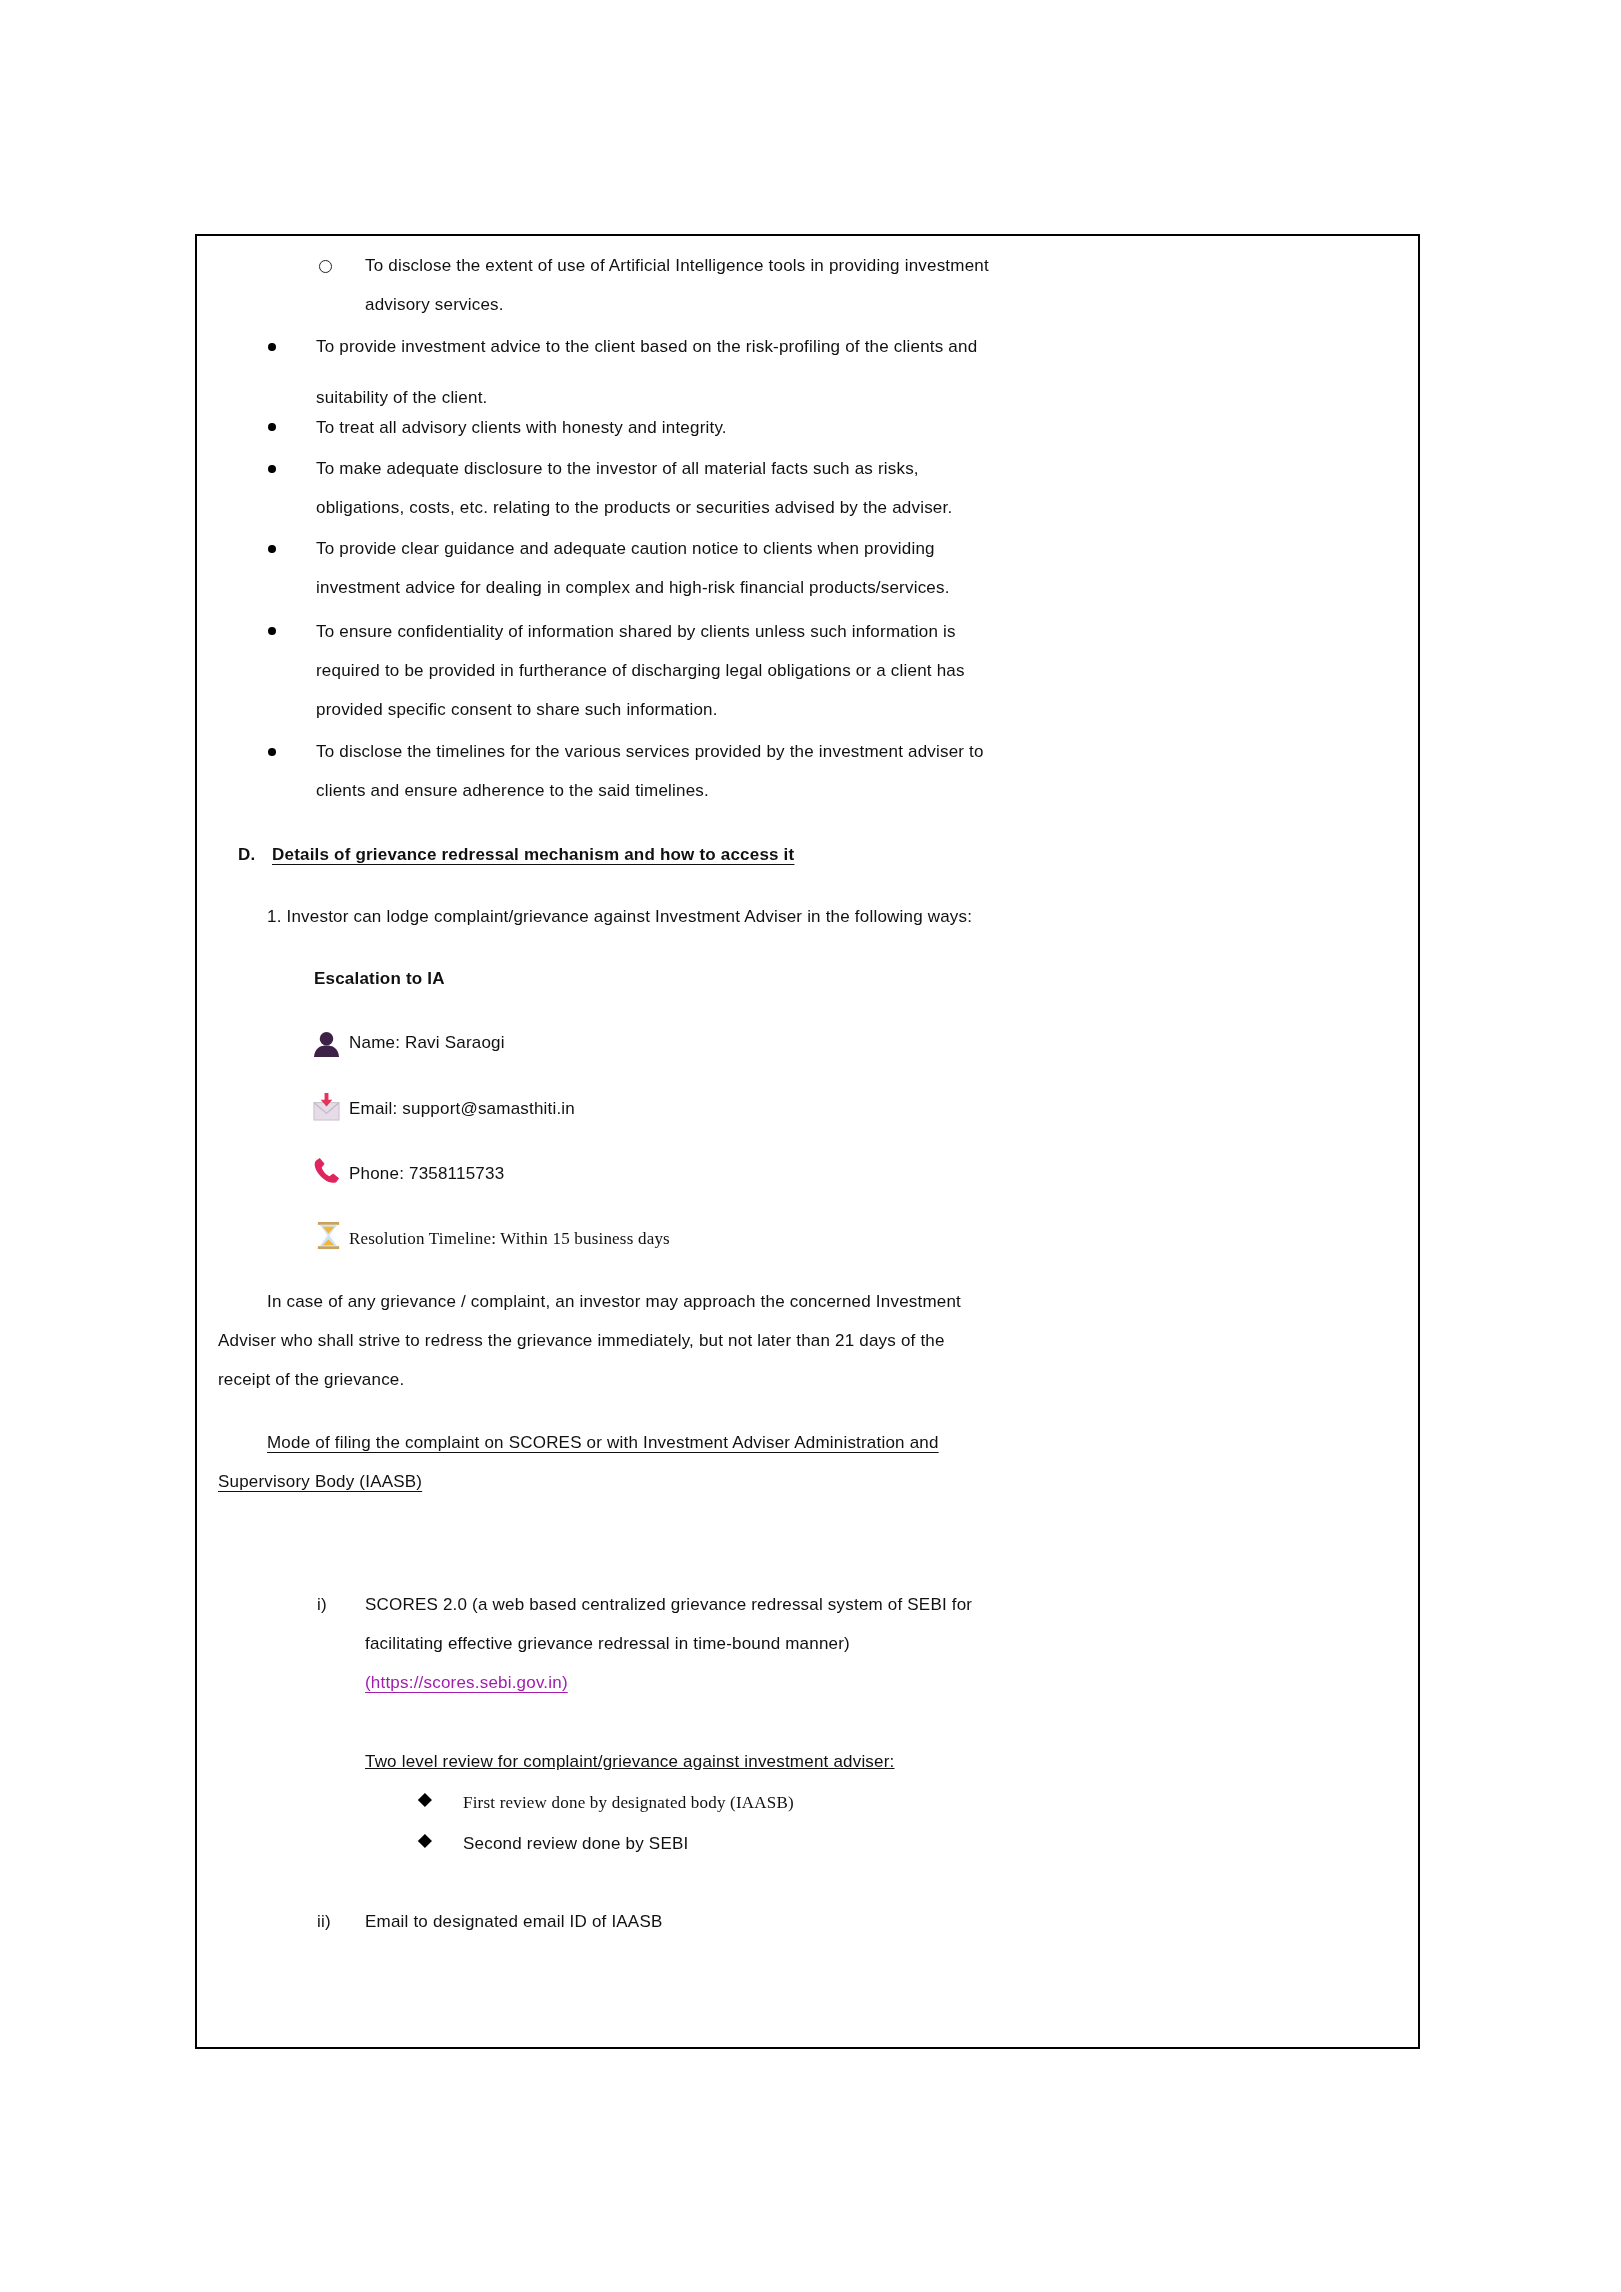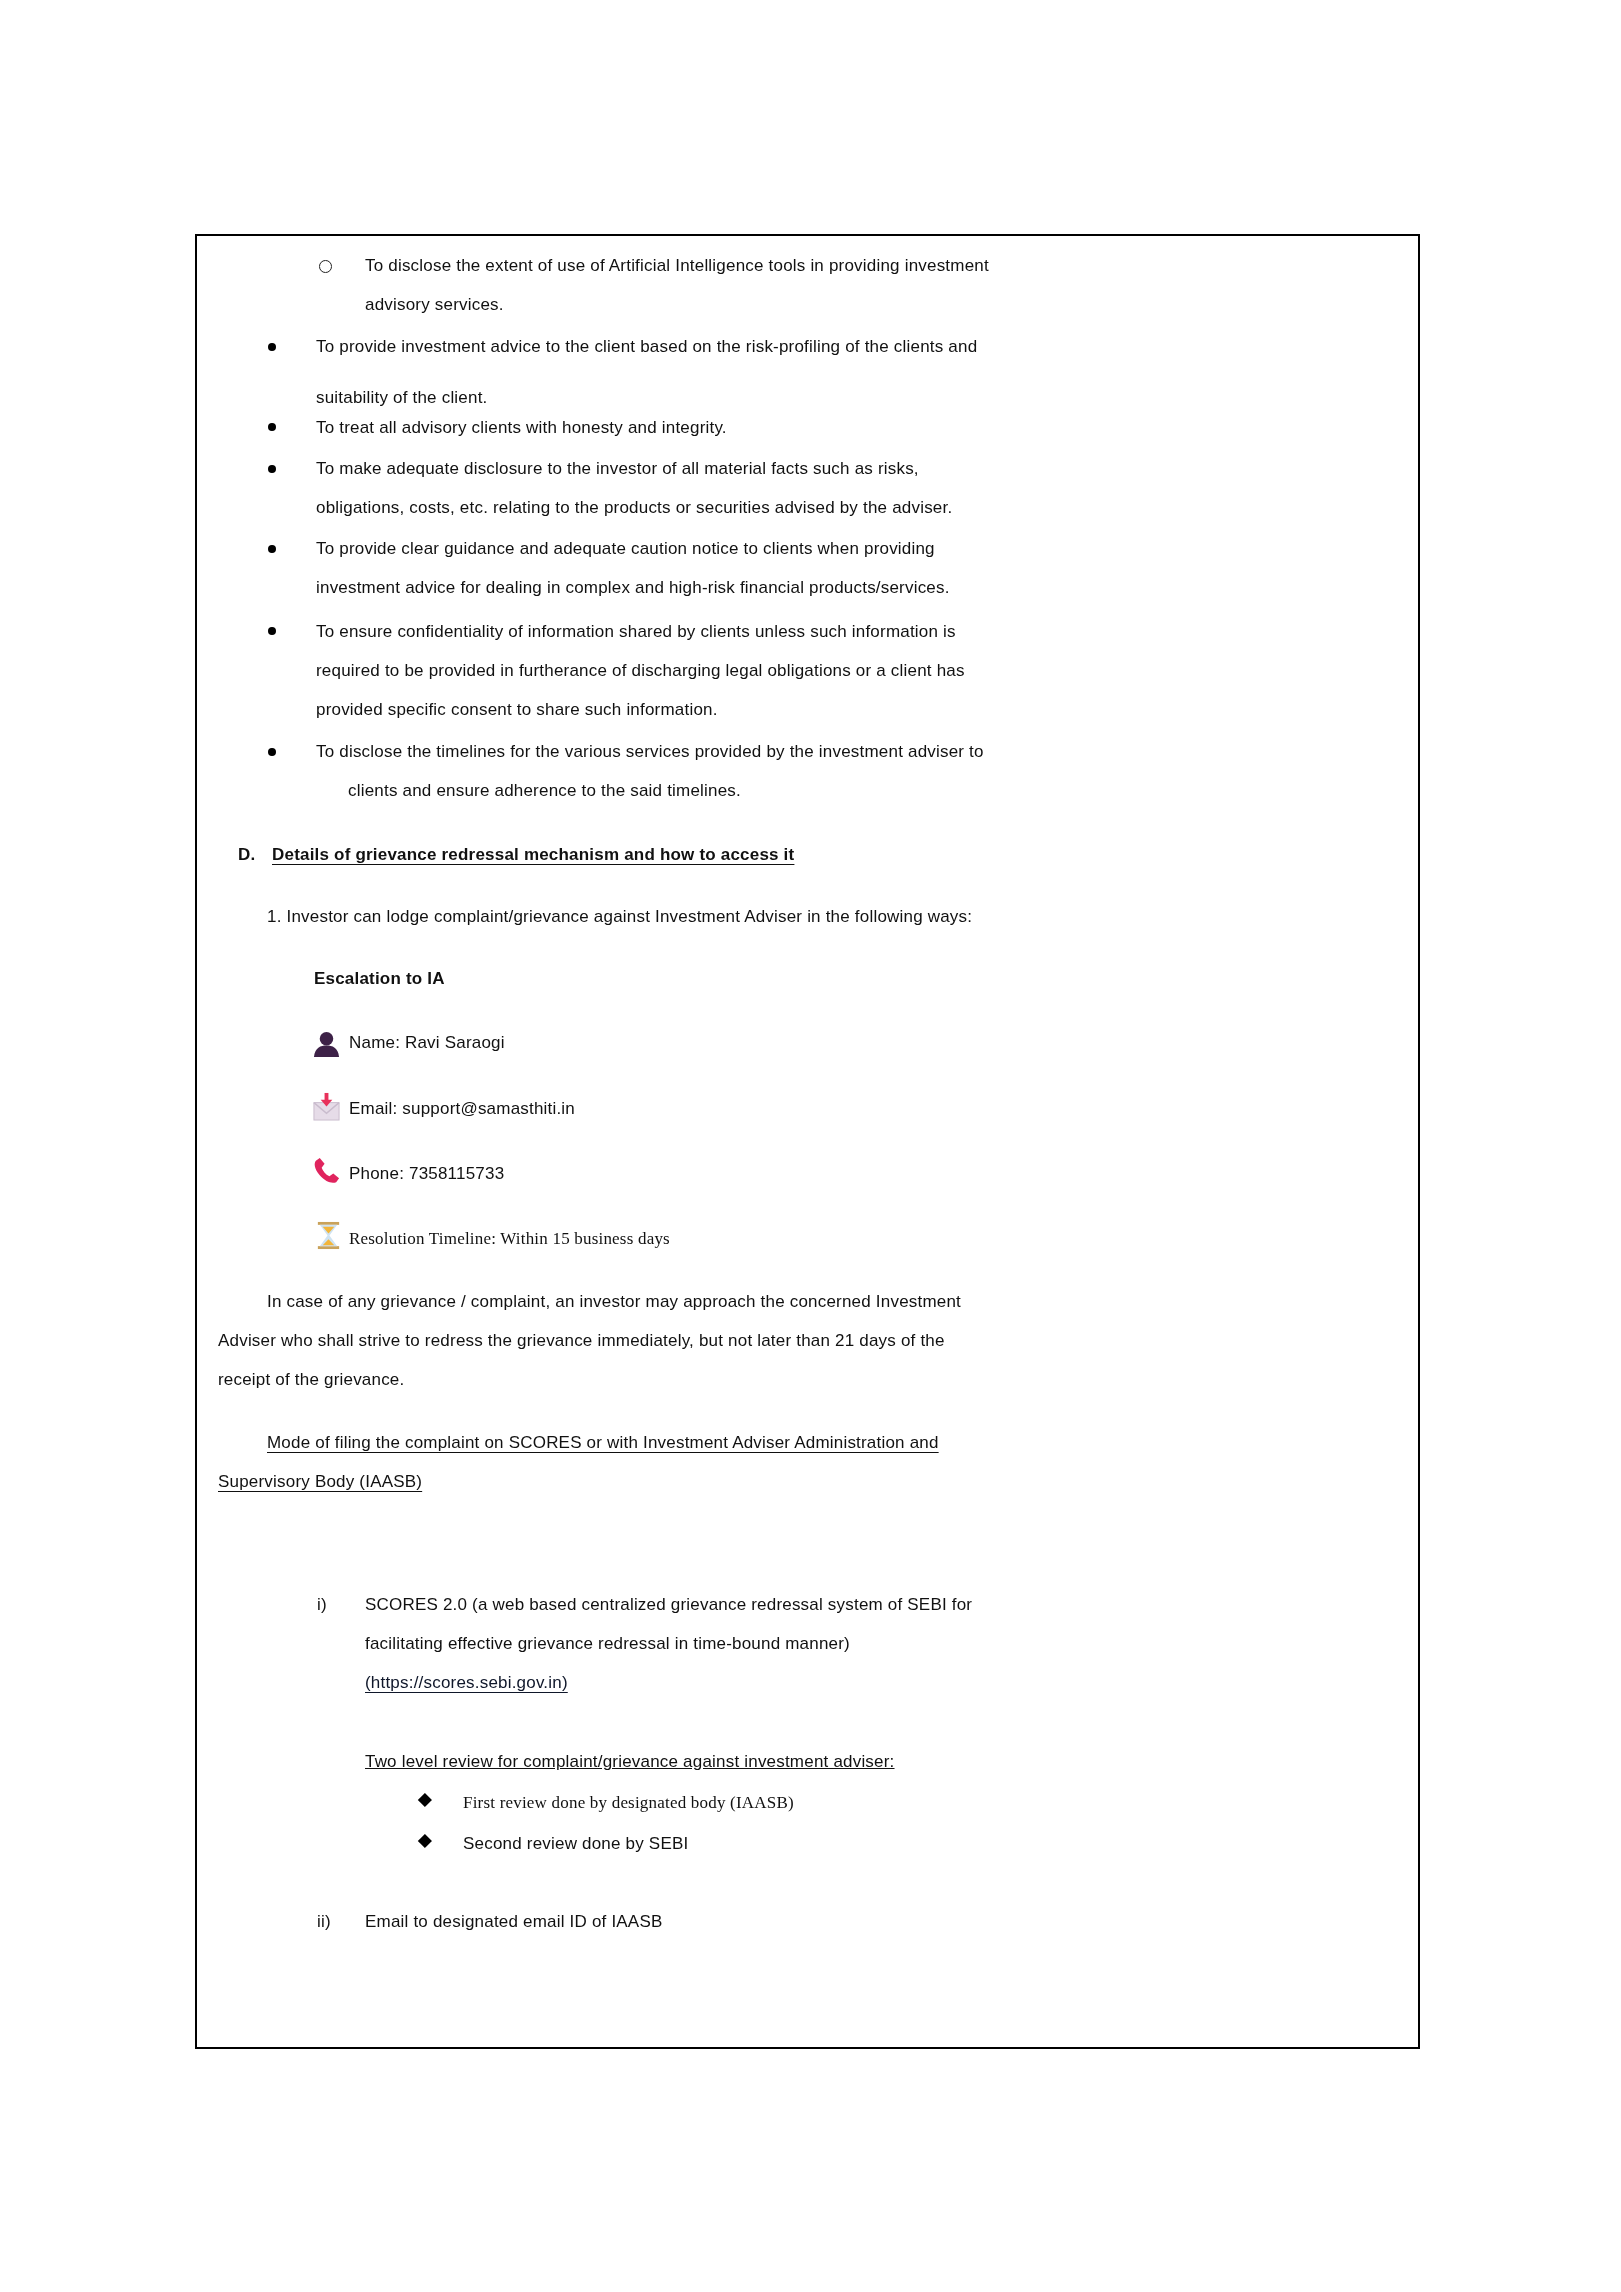--- a/index.html
+++ b/index.html
@@ -8,21 +8,21 @@
   .frame { position: absolute; left: 195px; top: 234px; width: 1221px; height: 1811px;
            border: 2.9px solid #000; box-sizing: content-box; }
   .line { position: absolute; font-size: 17px; line-height: 39px; white-space: nowrap;
           letter-spacing: 0.2px; }
   .circle-bullet { position: absolute; width: 10.8px; height: 10.8px; border: 1.5px solid #222;
                    border-radius: 50%; }
   .dot-bullet { position: absolute; width: 7.8px; height: 7.8px; background: #000; border-radius: 50%; }
   .diamond { position: absolute; width: 9.8px; height: 9.8px; background: #000; transform: rotate(45deg); }
   .bold { font-weight: bold; }
   .u { text-decoration: underline; text-underline-offset: 3.9px; }
-  .link { color: #0f172a; text-decoration: underline; text-underline-offset: 3.9px; }
+  .link { color: #a21caf; text-decoration: underline; text-underline-offset: 3.9px; }
   .icon { position: absolute; width: 29px; height: 29px; }
 </style>
 </head>
 <body>
 
 <div class="frame"></div>
 
 <div class="circle-bullet" style="left:319px; top:260px;"></div>
 <div class="line" style="left:365px; top:246px;">To disclose the extent of use of Artificial Intelligence tools in providing investment</div>
 <div class="line" style="left:365px; top:285px;">advisory services.</div>
@@ -42,21 +42,21 @@
 <div class="line" style="left:316px; top:529px;">To provide clear guidance and adequate caution notice to clients when providing</div>
 <div class="line" style="left:316px; top:568px;">investment advice for dealing in complex and high-risk financial products/services.</div>
 
 <div class="dot-bullet" style="left:268px; top:627px;"></div>
 <div class="line" style="left:316px; top:612px;">To ensure confidentiality of information shared by clients unless such information is</div>
 <div class="line" style="left:316px; top:651px;">required to be provided in furtherance of discharging legal obligations or a client has</div>
 <div class="line" style="left:316px; top:690px;">provided specific consent to share such information.</div>
 
 <div class="dot-bullet" style="left:268px; top:748px;"></div>
 <div class="line" style="left:316px; top:732px;">To disclose the timelines for the various services provided by the investment adviser to</div>
-<div class="line" style="left:316px; top:771px;margin-left:32px;">clients and ensure adherence to the said timelines.</div>
+<div class="line" style="left:316px; top:771px;">clients and ensure adherence to the said timelines.</div>
 
 <div class="line bold" style="left:238px; top:835px;">D.</div>
 <div class="line bold u" style="left:272px; top:835px;">Details of grievance redressal mechanism and how to access it</div>
 
 <div class="line" style="left:267px; top:897px;">1. Investor can lodge complaint/grievance against Investment Adviser in the following ways:</div>
 
 <div class="line bold" style="left:314px; top:959px;">Escalation to IA</div>
 
 <svg class="icon" style="left:312px; top:1029px;" viewBox="0 0 30 30">
   <circle cx="15" cy="10" r="7" fill="#3d2147"></circle>

